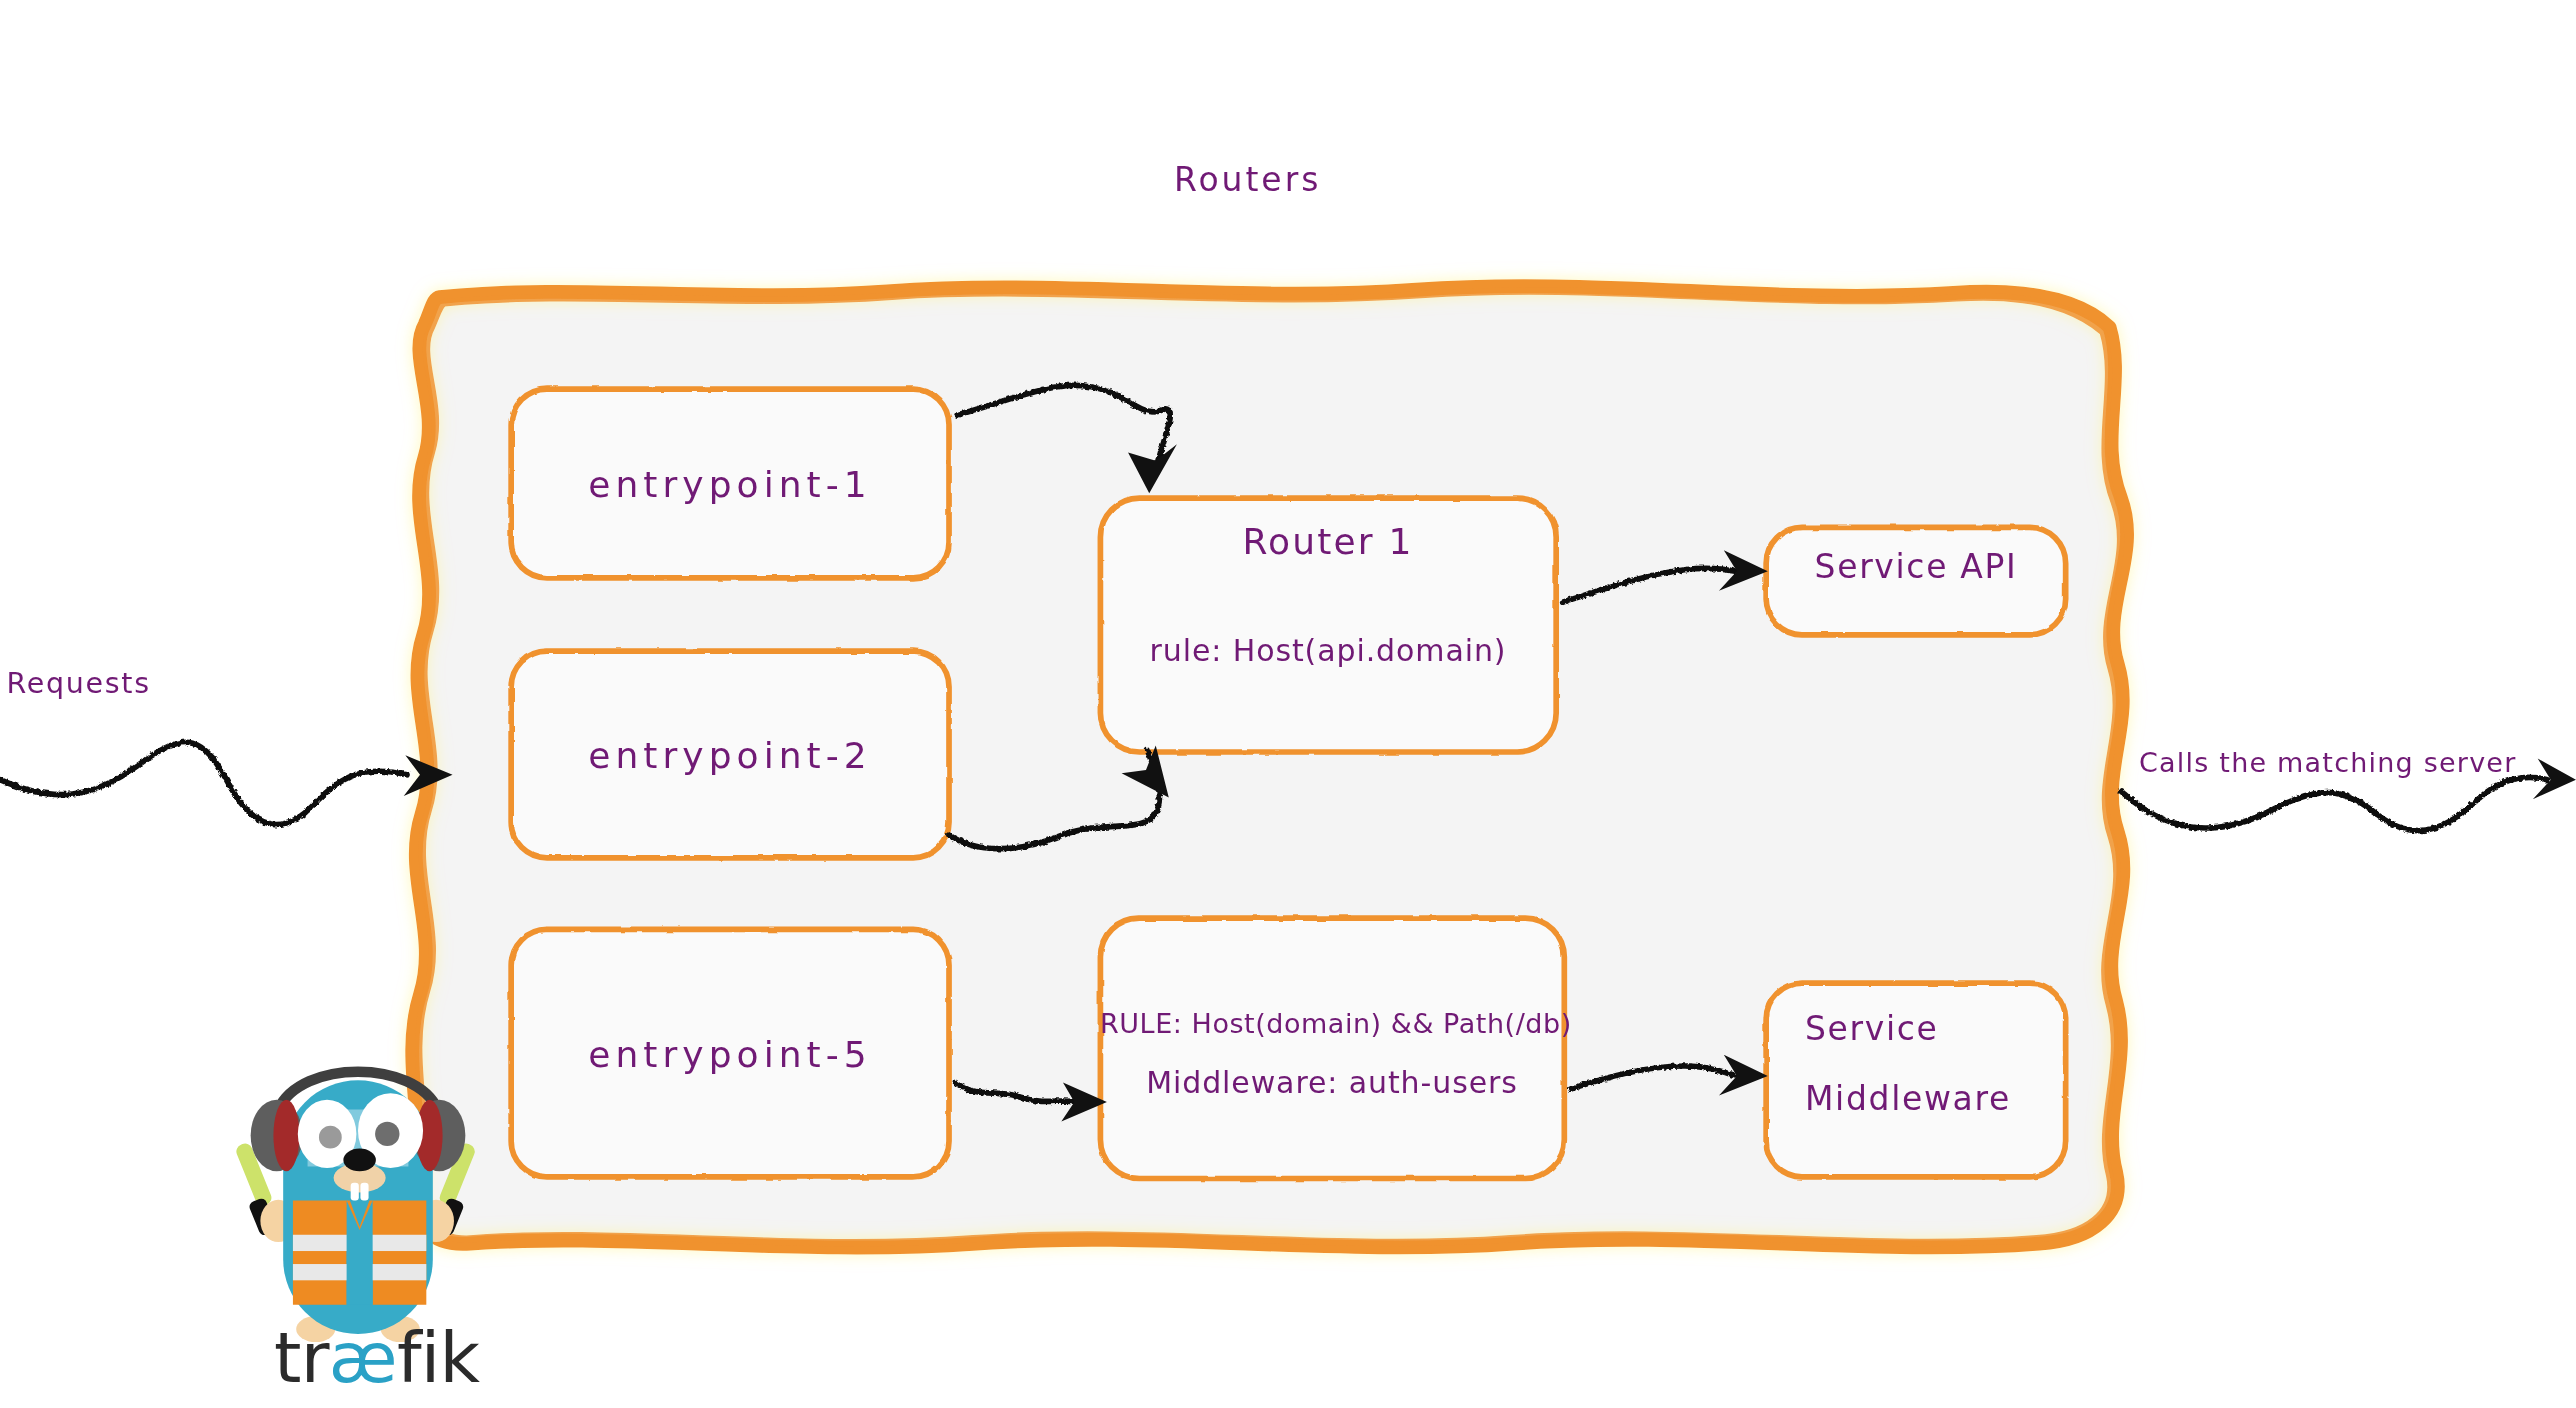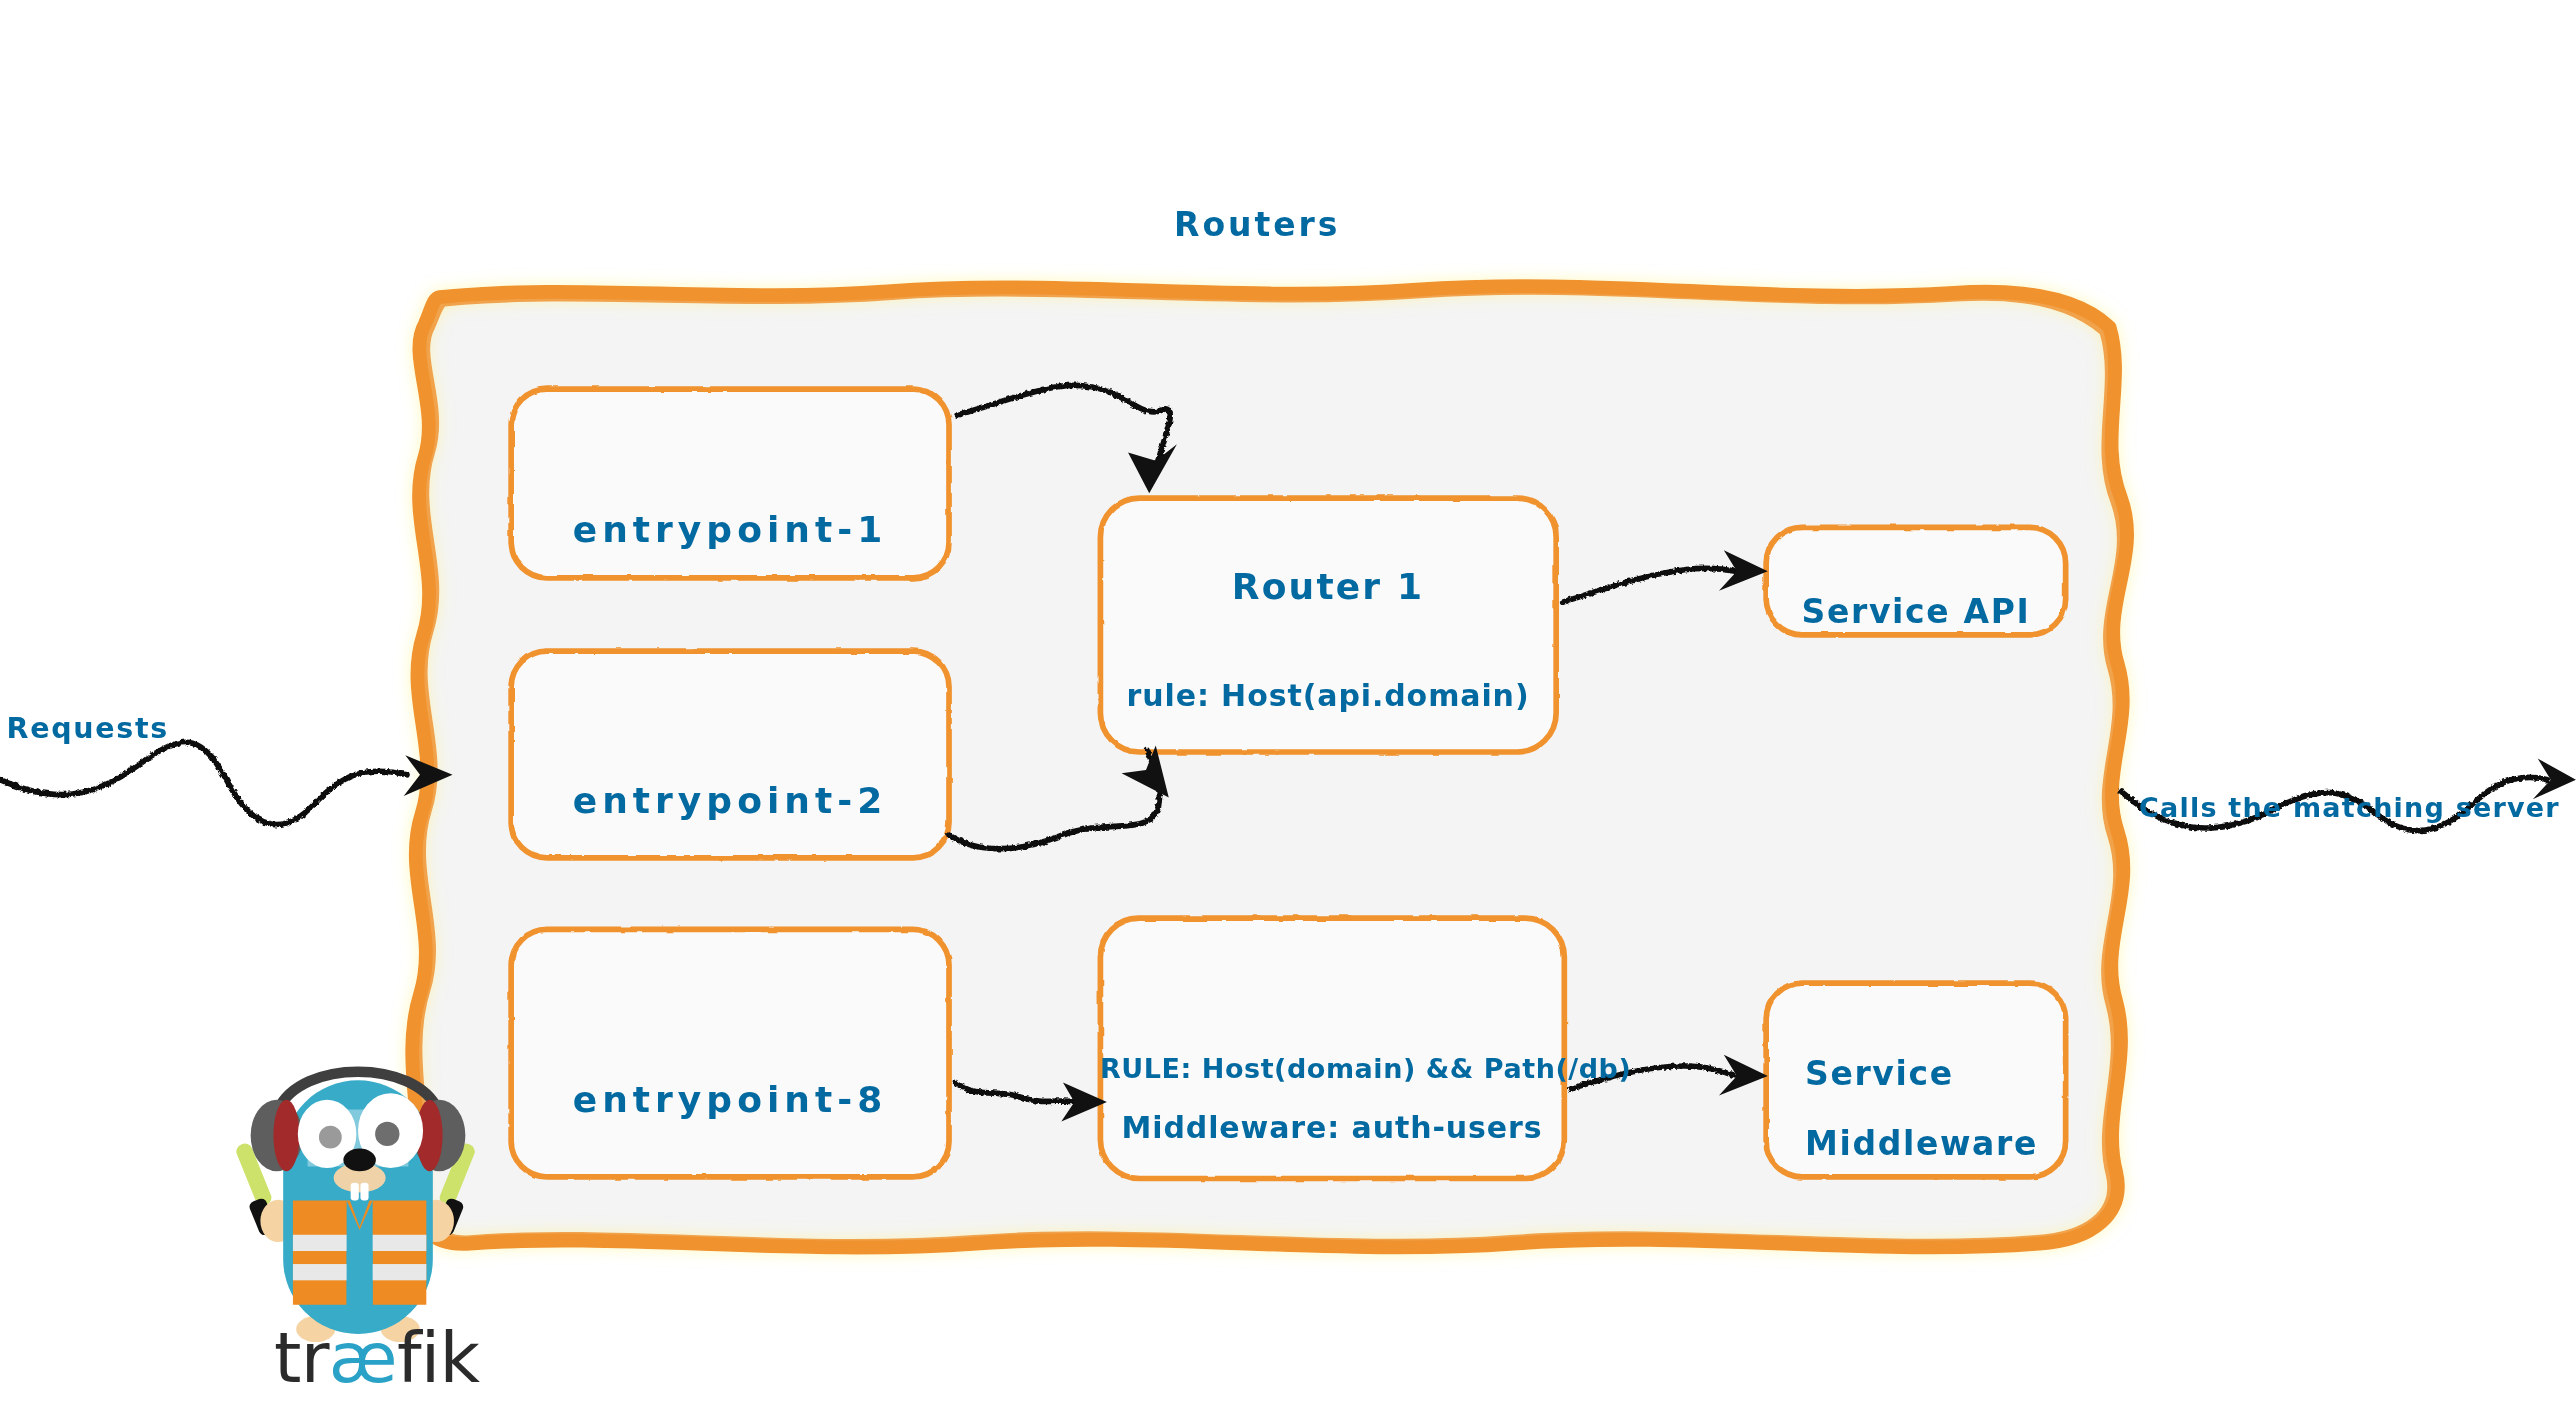--- a/index.html
+++ b/index.html
@@ -16,26 +16,25 @@
     position: absolute; inset: 0;
     width: 2576px; height: 1408px;
   }
   svg.layer {
     position: absolute; left: 0; top: 0;
     width: 2576px; height: 1408px;
     overflow: visible;
   }
   .txt {
     position: absolute;
-    color: #0369a1;
+    color: #701a75;
     font-family: "DejaVu Sans", sans-serif;
     white-space: nowrap;
-    font-weight: 700;
+    font-weight: 400;
     letter-spacing: 0.02em;
-    margin-top: 45px;
   }
 
   #title {
     left: 1174px; top: 160px;
     font-size: 33px;
     letter-spacing: 0.09em;
   }
   #requests-label { left: 6.5px; top: 667px; font-size: 28.5px; letter-spacing: 0.06em; }
   #calls-label { left: 2139px; top: 747px; font-size: 27px; letter-spacing: 0.045em; }
 
@@ -212,21 +211,21 @@
   </svg>
 
   <div class="txt" id="title">Routers</div>
 
   <div class="txt" id="requests-label">Requests</div>
 
   <div class="txt" id="calls-label">Calls the matching server</div>
 
   <div class="txt ep-label" style="left:511px; top:464px; width:438px;">entrypoint-1</div>
   <div class="txt ep-label" style="left:511px; top:735px; width:438px;">entrypoint-2</div>
-  <div class="txt ep-label" style="left:511px; top:1034px; width:438px;">entrypoint-8</div>
+  <div class="txt ep-label" style="left:511px; top:1034px; width:438px;">entrypoint-5</div>
 
   <div class="txt router-title" style="left:1100px; top:521px; width:456px; text-align:center;">Router 1</div>
   <div class="txt router-line" style="left:1100px; top:633px; width:456px; text-align:center;">rule: Host(api.domain)</div>
 
   <div class="txt router-line-sm" style="left:1100px; top:1008px; width:464px; text-align:center;">RULE: Host(domain) &amp;&amp; Path(/db)</div>
   <div class="txt router-line" style="left:1100px; top:1065px; width:464px; text-align:center;">Middleware: auth-users</div>
 
   <div class="txt svc-label" style="left:1766px; top:547px; width:300px; text-align:center;">Service API</div>
 
   <div class="txt svc-label" style="left:1805px; top:1009px;">Service</div>

